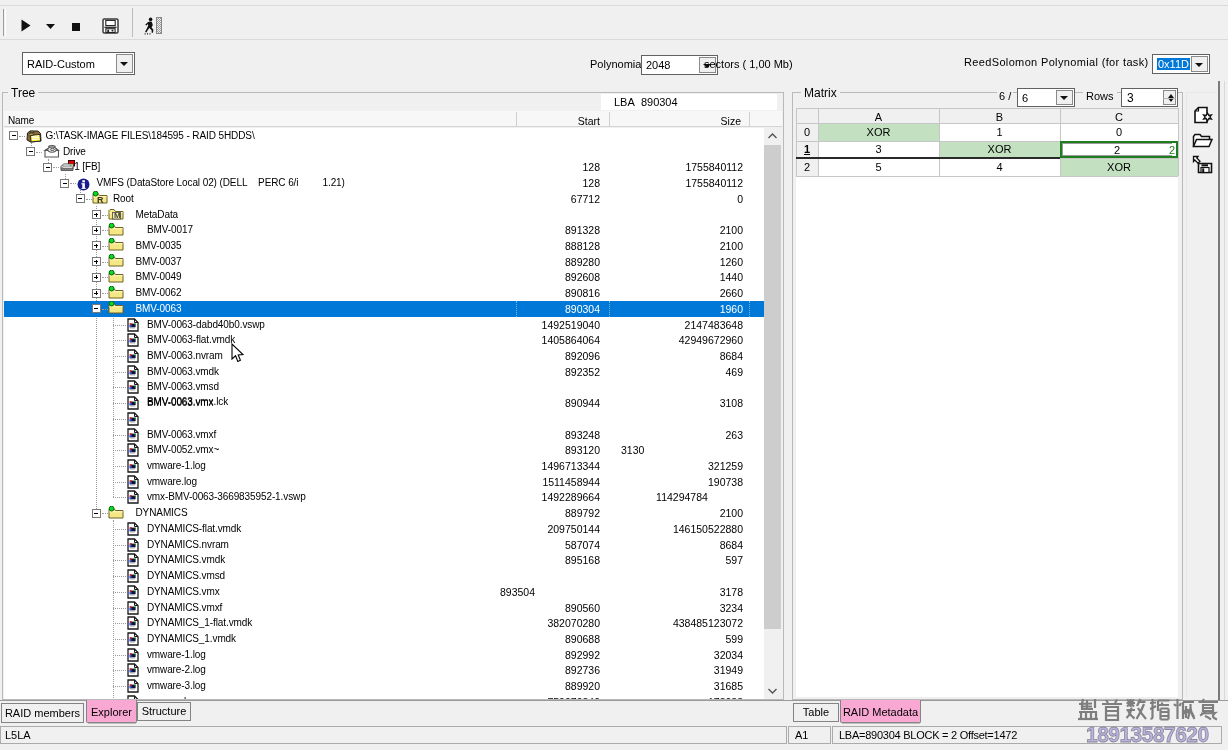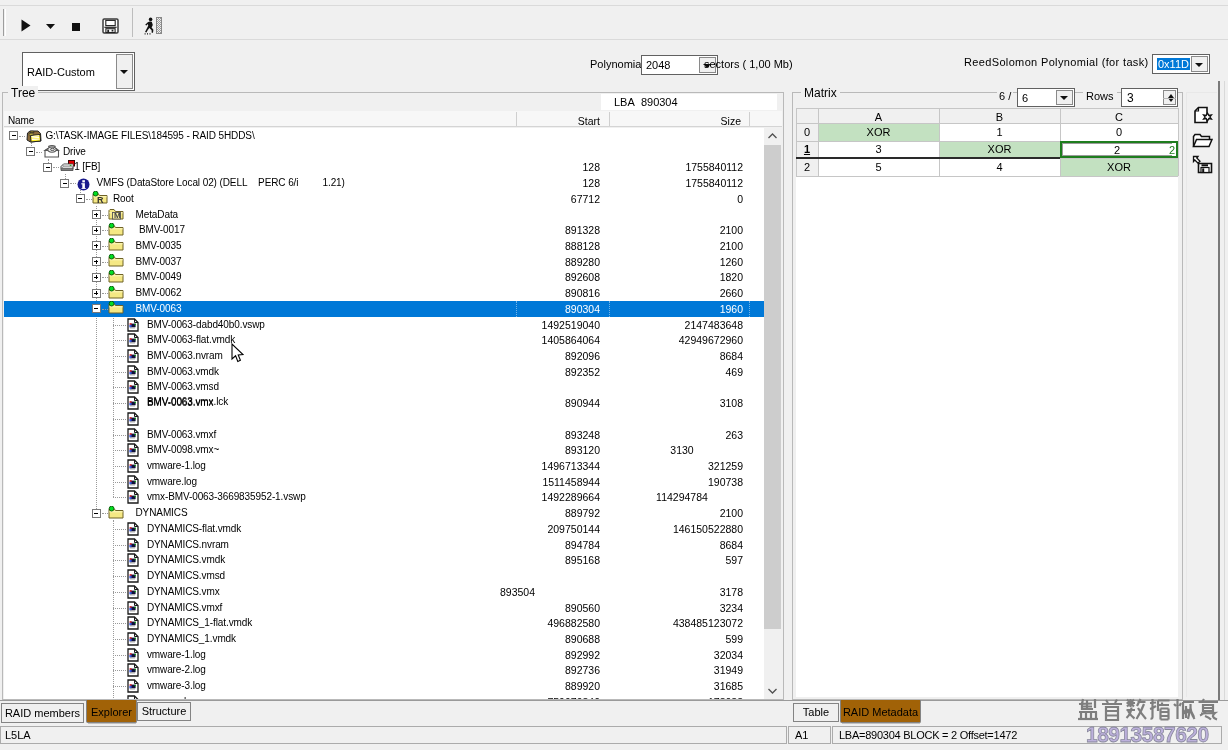--- a/index.html
+++ b/index.html
@@ -30,21 +30,21 @@
 .dot-h { height:1px; border-top:1px dotted #9a9a9a; }
 .dot-v { width:1px; border-left:1px dotted #9a9a9a; }
 
 .gl { background:#c6c6c6; }
 .gcell { font-size:11px; text-align:center; line-height:16px; }
 .green { background:#c3e1c1; }
 
 .sbtn { background:#f0f0f0; }
 
 .tab { background:#f0f0f0; border:1px solid #848484; font-size:11px; text-align:center; white-space:nowrap; }
-.tabsel { background:#a16207; border:1px solid #848484; border-top:none; border-radius:0 0 2px 2px; font-size:11px; text-align:center; white-space:nowrap; }
+.tabsel { background:#f9a8d4; border:1px solid #848484; border-top:none; border-radius:0 0 2px 2px; font-size:11px; text-align:center; white-space:nowrap; }
 
 .spanel { background:#f0f0f0; border:1px solid #ababab; font-size:11px; }
 </style></head>
 <body>
 
 <div class="abs" id="tbar"></div>
 <div class="abs" id="grip"></div>
 <svg class="abs" style="left:21px;top:19px" width="10" height="13" viewBox="0 0 10 13">
     <path d="M0.5 0.5 L9.5 6.5 L0.5 12.5 Z" fill="#111"></path>
   </svg>
@@ -62,21 +62,21 @@
 </svg>
 <div class="abs" id="tsep"></div>
 <svg class="abs" style="left:144px;top:17px" width="18" height="18" viewBox="0 0 18 18">
 <circle cx="6.6" cy="2.4" r="1.8" fill="#111"></circle>
 <path d="M5.6 4.6 L7.8 4.8 L8.8 8 L7.6 10.6 L9.4 12.8 L9 15.8 L7.7 15.8 L7.6 13.2 L5.4 11 L3.8 13 L2.4 15.6 L1 14.9 L2.8 11.4 L4.2 8.8 L3.9 7 L2.4 8.6 L1.2 7.7 L3.8 5.2 Z" fill="#111"></path>
 <path d="M0.6 16.9 L1.6 16.9 M3 16.9 L4 16.9 M5.5 16.9 L6.5 16.9" stroke="#111" stroke-width="1.1"></path>
 </svg>
 <div class="abs" style="left:155.5px;top:17px;width:6.5px;height:16.5px;background:
 repeating-conic-gradient(#9a9a9a 0% 25%, #ededed 0% 50%) 0 0/2px 2px;border:1px solid #888"></div>
 
-<div class="abs combo" style="left:22px;top:52px;width:113px;height:39px">
+<div class="abs combo" style="left:22px;top:52px;width:113px;height:23px">
   <span class="cv">RAID-Custom</span>
     <span class="cb"></span>
     <span class="ar"></span>
 </div>
 <div class="abs txt" style="left:590px;top:58px">Polynomial</div>
 <div class="abs combo" style="left:641px;top:55px;width:77px;height:20px">
   <span class="cv">2048</span>
     <span class="cb"></span>
     <span class="ar"></span>
 </div>
@@ -192,21 +192,21 @@
 <div class="abs xbox" style="left:87.9px;top:97.7px">
       <div class="xh"></div>
       <div class="xv"></div>
     </div>
     <div class="abs dot-h" style="left:97.9px;top:102.2px;width:6px"></div>
     <div class="abs" style="left:103.5px;top:94.7px"><svg width="17" height="15" viewBox="0 0 17 15">
         <path d="M1 3.5 L1 12 L15 12 L15 4.5 L7.5 4.5 L6 2.5 L2 2.5 Z" fill="#f5e884" stroke="#6e6226" stroke-width="1"></path>
 <path d="M1.2 5.8 L14.8 5.8" stroke="#fffbd0" stroke-width="0.8"></path>
         <circle cx="3.6" cy="2.6" r="2.4" fill="#00dd22" stroke="#005500" stroke-width="0.9"></circle>
       </svg></div>
-    <div class="abs tname" style="left:135px;top:95.2px">BMV-0017</div>
+    <div class="abs tname" style="left:143px;top:95.2px">BMV-0017</div>
     <div class="abs tval" style="left:496px;width:100px;text-align:right;top:95.2px">891328</div>
     <div class="abs tval" style="left:617px;width:122px;text-align:right;top:95.2px">2100</div>
 <div class="abs xbox" style="left:87.9px;top:113.4px">
       <div class="xh"></div>
       <div class="xv"></div>
     </div>
     <div class="abs dot-h" style="left:97.9px;top:117.9px;width:6px"></div>
     <div class="abs" style="left:103.5px;top:110.4px"><svg width="17" height="15" viewBox="0 0 17 15">
         <path d="M1 3.5 L1 12 L15 12 L15 4.5 L7.5 4.5 L6 2.5 L2 2.5 Z" fill="#f5e884" stroke="#6e6226" stroke-width="1"></path>
 <path d="M1.2 5.8 L14.8 5.8" stroke="#fffbd0" stroke-width="0.8"></path>
@@ -233,21 +233,21 @@
       <div class="xv"></div>
     </div>
     <div class="abs dot-h" style="left:97.9px;top:149.3px;width:6px"></div>
     <div class="abs" style="left:103.5px;top:141.8px"><svg width="17" height="15" viewBox="0 0 17 15">
         <path d="M1 3.5 L1 12 L15 12 L15 4.5 L7.5 4.5 L6 2.5 L2 2.5 Z" fill="#f5e884" stroke="#6e6226" stroke-width="1"></path>
 <path d="M1.2 5.8 L14.8 5.8" stroke="#fffbd0" stroke-width="0.8"></path>
         <circle cx="3.6" cy="2.6" r="2.4" fill="#00dd22" stroke="#005500" stroke-width="0.9"></circle>
       </svg></div>
     <div class="abs tname" style="left:131.5px;top:142.3px">BMV-0049</div>
     <div class="abs tval" style="left:496px;width:100px;text-align:right;top:142.3px">892608</div>
-    <div class="abs tval" style="left:617px;width:122px;text-align:right;top:142.3px">1820</div>
+    <div class="abs tval" style="left:617px;width:122px;text-align:right;top:142.3px">1440</div>
 <div class="abs xbox" style="left:87.9px;top:160.6px">
       <div class="xh"></div>
       <div class="xv"></div>
     </div>
     <div class="abs dot-h" style="left:97.9px;top:165.1px;width:6px"></div>
     <div class="abs" style="left:103.5px;top:157.6px"><svg width="17" height="15" viewBox="0 0 17 15">
         <path d="M1 3.5 L1 12 L15 12 L15 4.5 L7.5 4.5 L6 2.5 L2 2.5 Z" fill="#f5e884" stroke="#6e6226" stroke-width="1"></path>
 <path d="M1.2 5.8 L14.8 5.8" stroke="#fffbd0" stroke-width="0.8"></path>
         <circle cx="3.6" cy="2.6" r="2.4" fill="#00dd22" stroke="#005500" stroke-width="0.9"></circle>
       </svg></div>
@@ -373,23 +373,23 @@
 <div class="abs dot-h" style="left:108.9px;top:322.3px;width:12.9px"></div>
     <div class="abs" style="left:122.8px;top:315.3px"><svg width="12" height="14" viewBox="0 0 12 14">
 <path d="M1 1 L7.5 1 L11 4.5 L11 13 L1 13 Z" fill="#fff" stroke="#1a1a1a" stroke-width="1.3"></path>
 <path d="M7.5 1 L7.5 4.5 L11 4.5" fill="none" stroke="#1a1a1a" stroke-width="1"></path>
 <rect x="3.4" y="5.6" width="5.2" height="3.6" fill="#10103a"></rect>
 <rect x="2.6" y="5.2" width="2" height="1.6" fill="#dd1111"></rect>
 <rect x="2.4" y="6.8" width="2.2" height="2.6" fill="#3355dd"></rect>
 <rect x="7.6" y="5.8" width="1.4" height="1.4" fill="#11aa11"></rect>
 <rect x="3" y="9.4" width="5" height="1" fill="#999"></rect>
 </svg></div>
-    <div class="abs tname" style="left:142.9px;top:315.3px">BMV-0098.vmx~</div>
+    <div class="abs tname" style="left:142.9px;top:315.3px">BMV-0052.vmx~</div>
     <div class="abs tval" style="left:496px;width:100px;text-align:right;top:315.3px">893120</div>
-    <div class="abs tval" style="left:617px;width:122px;text-align:center;top:315.3px">3130</div>
+    <div class="abs tval" style="left:617px;width:122px;text-align:left;top:315.3px">3130</div>
 <div class="abs dot-h" style="left:108.9px;top:338.0px;width:12.9px"></div>
     <div class="abs" style="left:122.8px;top:331.0px"><svg width="12" height="14" viewBox="0 0 12 14">
 <path d="M1 1 L7.5 1 L11 4.5 L11 13 L1 13 Z" fill="#fff" stroke="#1a1a1a" stroke-width="1.3"></path>
 <path d="M7.5 1 L7.5 4.5 L11 4.5" fill="none" stroke="#1a1a1a" stroke-width="1"></path>
 <rect x="3.4" y="5.6" width="5.2" height="3.6" fill="#10103a"></rect>
 <rect x="2.6" y="5.2" width="2" height="1.6" fill="#dd1111"></rect>
 <rect x="2.4" y="6.8" width="2.2" height="2.6" fill="#3355dd"></rect>
 <rect x="7.6" y="5.8" width="1.4" height="1.4" fill="#11aa11"></rect>
 <rect x="3" y="9.4" width="5" height="1" fill="#999"></rect>
 </svg></div>
@@ -451,21 +451,21 @@
     <div class="abs" style="left:122.8px;top:409.6px"><svg width="12" height="14" viewBox="0 0 12 14">
 <path d="M1 1 L7.5 1 L11 4.5 L11 13 L1 13 Z" fill="#fff" stroke="#1a1a1a" stroke-width="1.3"></path>
 <path d="M7.5 1 L7.5 4.5 L11 4.5" fill="none" stroke="#1a1a1a" stroke-width="1"></path>
 <rect x="3.4" y="5.6" width="5.2" height="3.6" fill="#10103a"></rect>
 <rect x="2.6" y="5.2" width="2" height="1.6" fill="#dd1111"></rect>
 <rect x="2.4" y="6.8" width="2.2" height="2.6" fill="#3355dd"></rect>
 <rect x="7.6" y="5.8" width="1.4" height="1.4" fill="#11aa11"></rect>
 <rect x="3" y="9.4" width="5" height="1" fill="#999"></rect>
 </svg></div>
     <div class="abs tname" style="left:142.9px;top:409.6px">DYNAMICS.nvram</div>
-    <div class="abs tval" style="left:496px;width:100px;text-align:right;top:409.6px">894784</div>
+    <div class="abs tval" style="left:496px;width:100px;text-align:right;top:409.6px">587074</div>
     <div class="abs tval" style="left:617px;width:122px;text-align:right;top:409.6px">8684</div>
 <div class="abs dot-h" style="left:108.9px;top:432.3px;width:12.9px"></div>
     <div class="abs" style="left:122.8px;top:425.3px"><svg width="12" height="14" viewBox="0 0 12 14">
 <path d="M1 1 L7.5 1 L11 4.5 L11 13 L1 13 Z" fill="#fff" stroke="#1a1a1a" stroke-width="1.3"></path>
 <path d="M7.5 1 L7.5 4.5 L11 4.5" fill="none" stroke="#1a1a1a" stroke-width="1"></path>
 <rect x="3.4" y="5.6" width="5.2" height="3.6" fill="#10103a"></rect>
 <rect x="2.6" y="5.2" width="2" height="1.6" fill="#dd1111"></rect>
 <rect x="2.4" y="6.8" width="2.2" height="2.6" fill="#3355dd"></rect>
 <rect x="7.6" y="5.8" width="1.4" height="1.4" fill="#11aa11"></rect>
 <rect x="3" y="9.4" width="5" height="1" fill="#999"></rect>
@@ -514,21 +514,21 @@
     <div class="abs" style="left:122.8px;top:488.2px"><svg width="12" height="14" viewBox="0 0 12 14">
 <path d="M1 1 L7.5 1 L11 4.5 L11 13 L1 13 Z" fill="#fff" stroke="#1a1a1a" stroke-width="1.3"></path>
 <path d="M7.5 1 L7.5 4.5 L11 4.5" fill="none" stroke="#1a1a1a" stroke-width="1"></path>
 <rect x="3.4" y="5.6" width="5.2" height="3.6" fill="#10103a"></rect>
 <rect x="2.6" y="5.2" width="2" height="1.6" fill="#dd1111"></rect>
 <rect x="2.4" y="6.8" width="2.2" height="2.6" fill="#3355dd"></rect>
 <rect x="7.6" y="5.8" width="1.4" height="1.4" fill="#11aa11"></rect>
 <rect x="3" y="9.4" width="5" height="1" fill="#999"></rect>
 </svg></div>
     <div class="abs tname" style="left:142.9px;top:488.2px">DYNAMICS_1-flat.vmdk</div>
-    <div class="abs tval" style="left:496px;width:100px;text-align:right;top:488.2px">496882580</div>
+    <div class="abs tval" style="left:496px;width:100px;text-align:right;top:488.2px">382070280</div>
     <div class="abs tval" style="left:617px;width:122px;text-align:right;top:488.2px">438485123072</div>
 <div class="abs dot-h" style="left:108.9px;top:510.9px;width:12.9px"></div>
     <div class="abs" style="left:122.8px;top:503.9px"><svg width="12" height="14" viewBox="0 0 12 14">
 <path d="M1 1 L7.5 1 L11 4.5 L11 13 L1 13 Z" fill="#fff" stroke="#1a1a1a" stroke-width="1.3"></path>
 <path d="M7.5 1 L7.5 4.5 L11 4.5" fill="none" stroke="#1a1a1a" stroke-width="1"></path>
 <rect x="3.4" y="5.6" width="5.2" height="3.6" fill="#10103a"></rect>
 <rect x="2.6" y="5.2" width="2" height="1.6" fill="#dd1111"></rect>
 <rect x="2.4" y="6.8" width="2.2" height="2.6" fill="#3355dd"></rect>
 <rect x="7.6" y="5.8" width="1.4" height="1.4" fill="#11aa11"></rect>
 <rect x="3" y="9.4" width="5" height="1" fill="#999"></rect>

